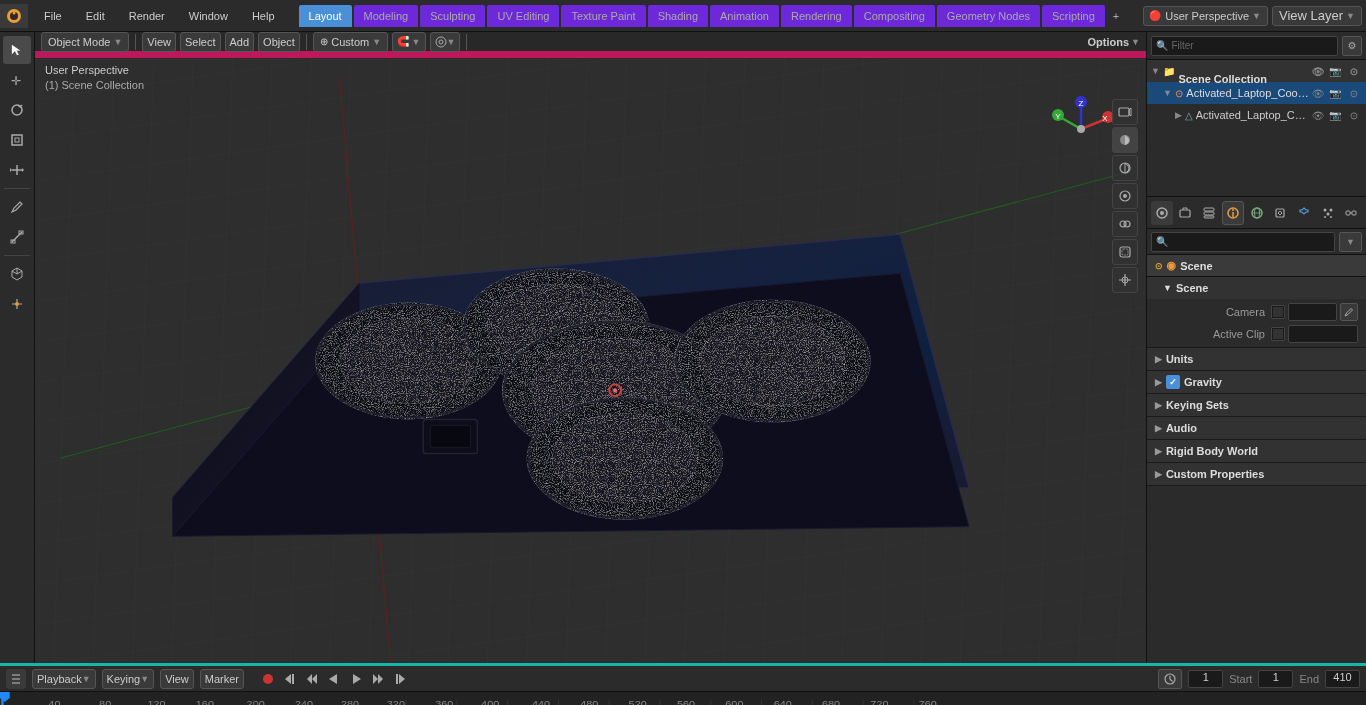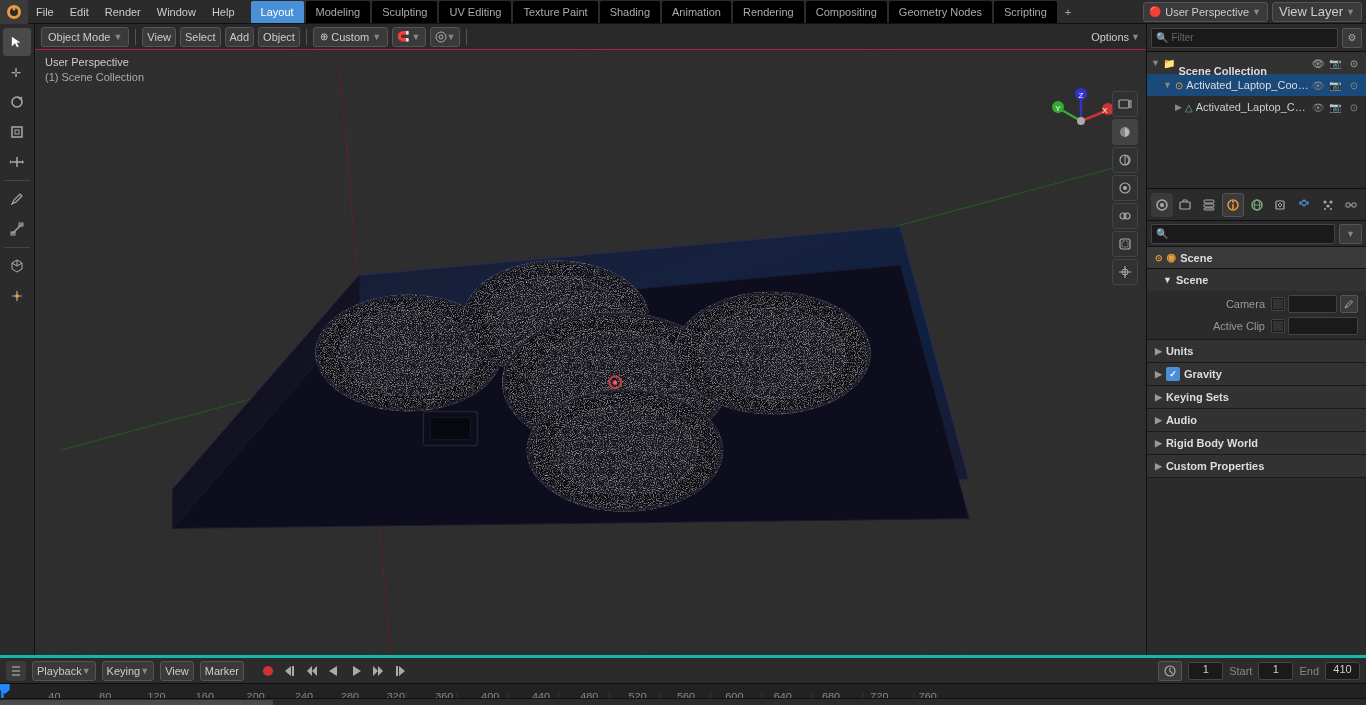--- a/index.html
+++ b/index.html
@@ -1,39 +1,39 @@
 <!DOCTYPE html>
 <html><head>
   <meta charset="utf-8">
   <style>
     * { margin: 0; padding: 0; box-sizing: border-box; }
     body { width: 1366px; height: 705px; overflow: hidden; background: #1a1a1a; font-family: 'Segoe UI', Arial, sans-serif; font-size: 11px; color: #ccc; user-select: none; }
 
     
-    #top-menu { display: flex; align-items: center; height: 24px; background: #2b2b2b; border-bottom: 1px solid #111; }
+    #top-menu { display: flex; align-items: center; height: 32px; background: #2b2b2b; border-bottom: 1px solid #111; gap: 8px; }
     .menu-logo { width: 28px; height: 24px; display: flex; align-items: center; justify-content: center; background: #3a3a3a; }
     .menu-logo svg { width: 16px; height: 16px; }
     .menu-item { padding: 0 8px; height: 24px; display: flex; align-items: center; color: #ccc; font-size: 11px; cursor: pointer; }
     .workspace-tabs { display: flex; align-items: flex-end; margin-left: 8px; gap: 2px; }
-    .workspace-tab { padding: 0 10px; height: 22px; display: flex; align-items: center; background: #000000; color: #aaa; font-size: 11px; cursor: pointer; border-radius: 2px 2px 0 0; }
+    .workspace-tab { padding: 0 10px; height: 22px; display: flex; align-items: center; background: #6d28d9; color: #aaa; font-size: 11px; cursor: pointer; border-radius: 2px 2px 0 0; }
     .workspace-tab.active { background: #4a90d9; color: #fff; }
     .workspace-tab-add { padding: 0 6px; height: 22px; display: flex; align-items: center; background: transparent; color: #aaa; cursor: pointer; }
     .right-menu { margin-left: auto; display: flex; align-items: center; gap: 4px; padding-right: 4px; }
 
     
     #main { display: flex; height: 631px; }
 
     
     #left-sidebar { width: 35px; background: #2b2b2b; border-right: 1px solid #111; display: flex; flex-direction: column; align-items: center; padding: 4px 0; gap: 2px; }
     .sidebar-icon { width: 28px; height: 28px; display: flex; align-items: center; justify-content: center; color: #aaa; cursor: pointer; border-radius: 3px; font-size: 14px; }
     .sidebar-icon.active { background: #4a4a4a; }
 
     
     #viewport { flex: 1; position: relative; background: #2a2a2a; overflow: hidden; }
-    .viewport-header { height: 26px; background: rgba(40,40,40,0.95); border-bottom: 1px solid #be185d; display: flex; align-items: center; gap: 4px; padding: 0 6px; z-index: 10; }
+    .viewport-header { height: 26px; background: rgba(40,40,40,0.95); border-bottom: 7px solid #be185d; display: flex; align-items: center; gap: 4px; padding: 0 6px; z-index: 10; }
     .vp-dropdown { background: #3a3a3a; border: 1px solid #555; border-radius: 3px; padding: 2px 6px; color: #ccc; font-size: 11px; display: flex; align-items: center; gap: 3px; cursor: pointer; height: 20px; }
     .vp-btn { background: #3a3a3a; border: 1px solid #555; border-radius: 3px; padding: 2px 4px; color: #ccc; font-size: 11px; display: flex; align-items: center; cursor: pointer; height: 20px; }
     .vp-separator { width: 1px; height: 16px; background: #555; margin: 0 2px; }
 
     
     .viewport-canvas { position: absolute; top: 27px; left: 0; right: 0; bottom: 0; }
 
     
     #right-panel { width: 220px; background: #2b2b2b; border-left: 1px solid #111; display: flex; flex-direction: column; overflow: hidden; }
     .outliner-row { height: 22px; display: flex; align-items: center; padding: 0 4px; font-size: 11px; color: #ccc; cursor: pointer; }
@@ -205,21 +205,21 @@
       </div>
       <div class="vp-btn">
         <svg width="12" height="12" viewBox="0 0 12 12">
             <circle cx="6" cy="6" r="5" fill="none" stroke="#aaa" stroke-width="1"></circle>
             <circle cx="6" cy="6" r="2" fill="none" stroke="#aaa" stroke-width="1"></circle>
           </svg>
         <span style="font-size:9px;color:#888;">▼</span>
       </div>
       <div class="vp-separator"></div>
       <div style="margin-left:auto;display:flex;align-items:center;gap:2px;">
-        <span style="font-size:11px;">Options</span>
+        <span style="font-size:11px;font-weight:bold;">Options</span>
         <span style="font-size:9px;color:#888;">▼</span>
       </div>
     </div>
 
     <div class="viewport-canvas">
       <div class="scene-container">
 
         <div style="position:absolute;inset:0;background:#2e2e2e;"></div>
 
         <div class="grid-overlay">

